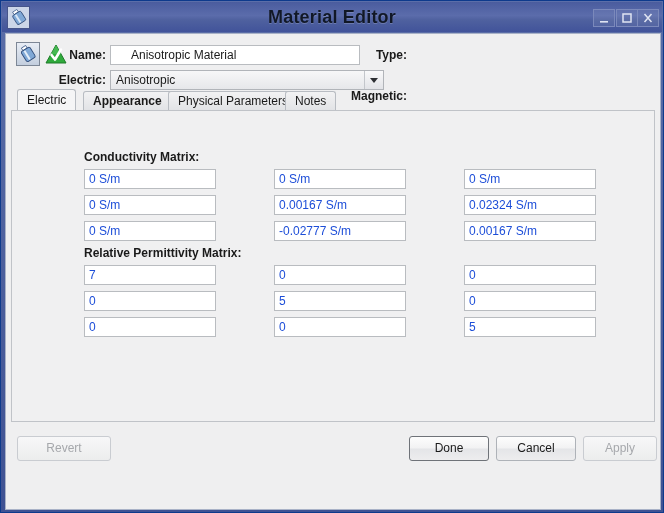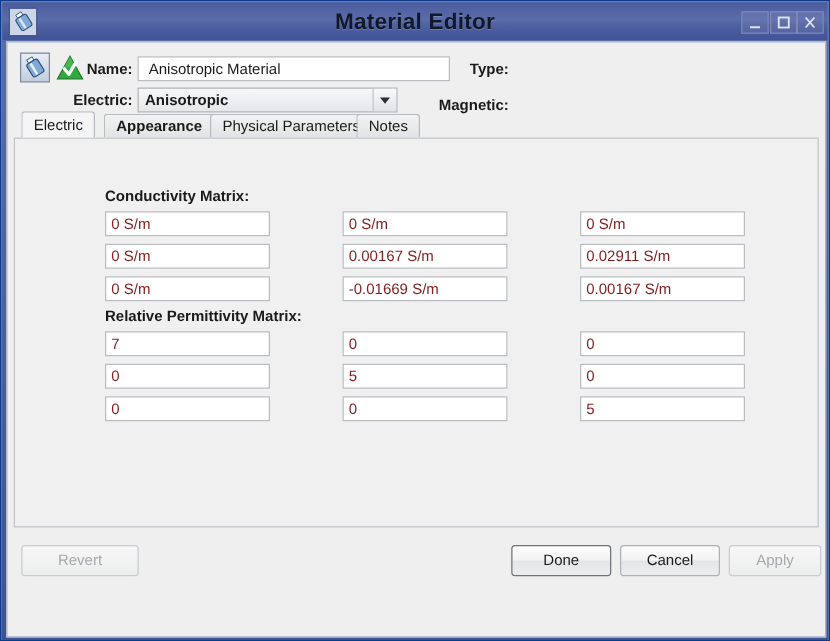--- a/index.html
+++ b/index.html
@@ -82,29 +82,29 @@
   .flabel {
     position: absolute;
     font-size: 12px; font-weight: bold; color: #1a1a1a;
     text-align: right;
     height: 20px; line-height: 20px;
     white-space: nowrap;
   }
   #lbl-name     { left: 0px;   top: 11px;  width: 100px; }
   #lbl-electric { left: 0px;   top: 36px;  width: 100px; }
   #lbl-type     { left: 300px; top: 11px;  width: 101px; }
-  #lbl-magnetic { left: 300px; top: 40px;  width: 101px; }
+  #lbl-magnetic { left: 300px; top: 52px;  width: 101px; }
 
   .textfield {
     position: absolute;
     background: #ffffff;
     border: 1px solid #b9bcc0;
     font-size: 12px; color: #1a1a1a;
     height: 20px; line-height: 18px;
-    padding: 0 8px;
+    padding: 0 20px;
     white-space: nowrap; overflow: hidden;
   }
   .combo {
     position: absolute;
     background: linear-gradient(to bottom,#f7f7f8,#e6e7ea);
     border: 1px solid #b1b4b9;
     height: 20px;
   }
   .combo .cval {
     position: absolute; left: 0; top: 0; bottom: 0; right: 20px;
@@ -119,21 +119,21 @@
     display: flex; align-items: center; justify-content: center;
   }
   .combo .carrow i {
     display: block; width: 0; height: 0;
     border-left: 4px solid transparent;
     border-right: 4px solid transparent;
     border-top: 5px solid #2d2f33;
   }
 
   #fld-name     { left: 104px; top: 11px; width: 250px; }
-  #cmb-electric { left: 104px; top: 36px; width: 208px; font-weight: bold; }
+  #cmb-electric { left: 104px; top: 36px; width: 274px; }
   #cmb-type     { left: 405px; top: 11px; width: 246px; }
   #cmb-magnetic { left: 405px; top: 36px; width: 246px; }
 
   
   #tabstrip {
     position: absolute; left: 5px; top: 55px;
     width: 644px; height: 21px;
   }
   .tab {
     position: absolute; top: 2px;
@@ -172,21 +172,21 @@
     white-space: nowrap;
   }
   #sec-cond { left: 72px; top: 39px; }
   #sec-perm { left: 72px; top: 135px; }
 
   .mfield {
     position: absolute;
     background: #ffffff;
     border: 1px solid #b9bcc0;
     width: 132px; height: 20px; line-height: 18px;
-    font-size: 12px; color: #7f1d1d;
+    font-size: 12px; color: #1d4ed8;
     padding: 0 4px;
     white-space: nowrap; overflow: hidden;
   }
 
   
   #buttonbar { position: absolute; left: 0; top: 393px; width: 654px; height: 82px; }
   .btn {
     position: absolute; top: 9px;
     height: 25px; line-height: 23px;
     text-align: center;
@@ -287,24 +287,24 @@
       <div id="panel-inner">
 
         <div class="section-title" id="sec-cond">Conductivity Matrix:</div>
 
         <div class="mfield" style="left:72px;  top:58px">0 S/m</div>
         <div class="mfield" style="left:262px; top:58px">0 S/m</div>
         <div class="mfield" style="left:452px; top:58px">0 S/m</div>
 
         <div class="mfield" style="left:72px;  top:84px">0 S/m</div>
         <div class="mfield" style="left:262px; top:84px">0.00167 S/m</div>
-        <div class="mfield" style="left:452px; top:84px">0.02911 S/m</div>
+        <div class="mfield" style="left:452px; top:84px">0.02324 S/m</div>
 
         <div class="mfield" style="left:72px;  top:110px">0 S/m</div>
-        <div class="mfield" style="left:262px; top:110px">-0.01669 S/m</div>
+        <div class="mfield" style="left:262px; top:110px">-0.02777 S/m</div>
         <div class="mfield" style="left:452px; top:110px">0.00167 S/m</div>
 
         <div class="section-title" id="sec-perm">Relative Permittivity Matrix:</div>
 
         <div class="mfield" style="left:72px;  top:154px">7</div>
         <div class="mfield" style="left:262px; top:154px">0</div>
         <div class="mfield" style="left:452px; top:154px">0</div>
 
         <div class="mfield" style="left:72px;  top:180px">0</div>
         <div class="mfield" style="left:262px; top:180px">5</div>

